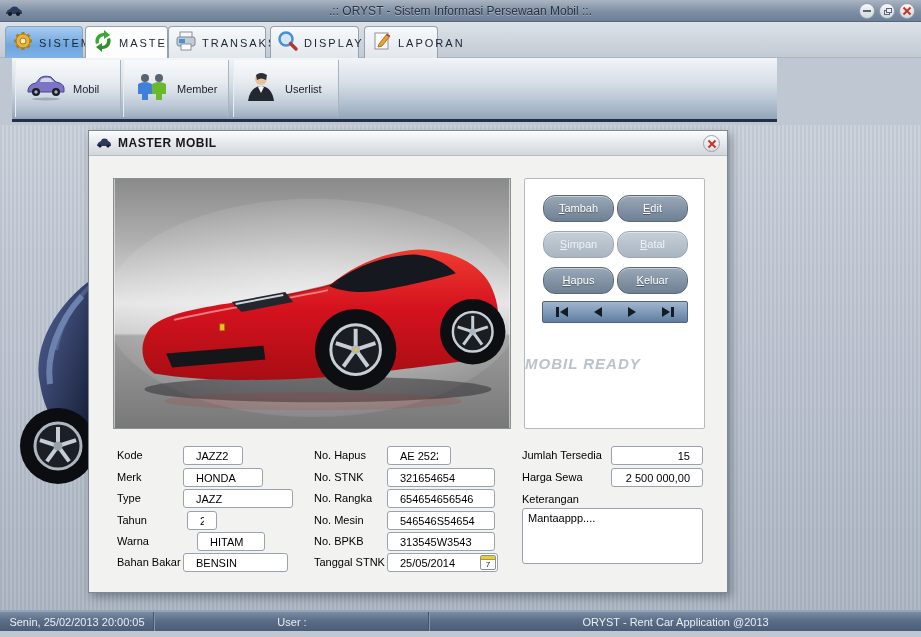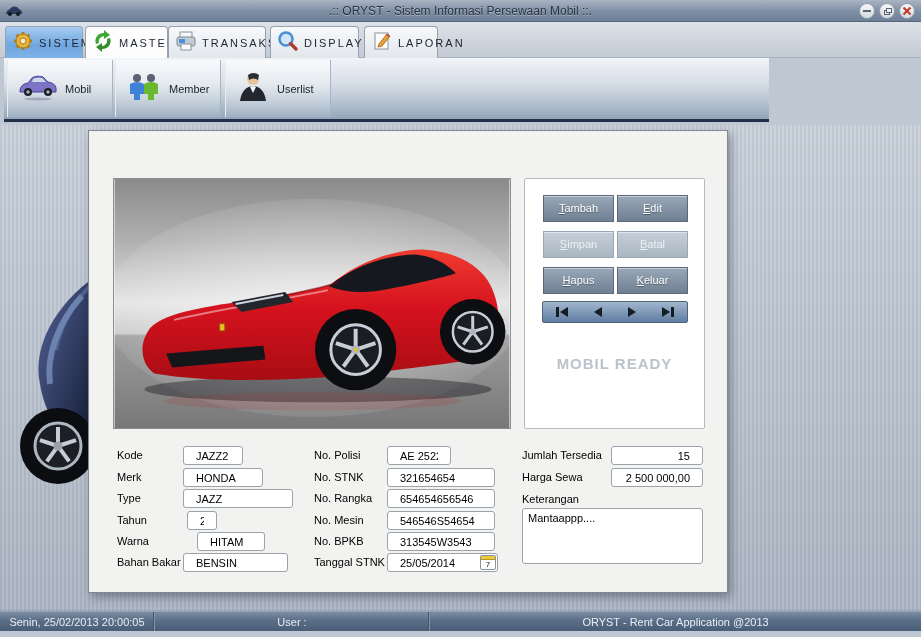--- a/index.html
+++ b/index.html
@@ -30,21 +30,21 @@
   .tab { position:absolute; top:4px; height:32px; border:1px solid #97a2b0; border-bottom:none;
     border-radius:4px 4px 0 0; display:flex; align-items:center; gap:5px; padding-left:6px;
     background:linear-gradient(#f7f9fb,#e2e7ec); cursor:pointer; }
   .tab .tlabel { font-size:11px; letter-spacing:2px; color:#1c2430; }
   .tab.hl { background:linear-gradient(#a7ccf2,#6ea6de 60%,#7fb2e8); }
   .tab.active { background:#fdfdfd; height:33px; }
   .t0{left:5px;width:78px;} .t1{left:85px;width:83px;} .t2{left:168px;width:98px;}
   .t3{left:270px;width:89px;} .t4{left:364px;width:74px;}
 
   
-  .toolbar { position:absolute; left:4px; top:58px; width:765px; height:64px;
+  .toolbar { position:absolute; left:12px; top:58px; width:765px; height:64px;
     background:linear-gradient(#f1f4f8 0%,#d8dfe7 40%,#aebdcd 78%,#93a5ba 100%);
     border-bottom:3px solid #22304a; }
   .tbtn { position:absolute; top:2px; width:106px; height:57px; cursor:pointer;
     background:linear-gradient(rgba(255,255,255,.55),rgba(255,255,255,.08));
     border-left:1px solid #e8edf2; border-right:1px solid #a9b4c1;
     display:flex; align-items:center; gap:7px; padding-left:10px; }
   .tbtn .tblabel { font-size:11px; color:#18212c; }
   .b0{left:3px;} .b1{left:111px;} .b2{left:221px;}
 
   
@@ -62,42 +62,42 @@
   .dtitle .dticon { margin-left:7px; }
   .dtitle .dtlabel { margin-left:6px; font-size:12px; font-weight:bold; color:#16181b; letter-spacing:.5px; }
   .dclose { position:absolute; right:7px; top:4px; width:17px; height:17px; border-radius:50%;
     border:1px solid #9aa3ad; background:linear-gradient(#fafbfc,#d8dce0);
     display:flex; align-items:center; justify-content:center; cursor:pointer; }
 
   .photo { position:absolute; left:24px; top:47px; width:398px; height:251px; border:1px solid #8a9097; }
 
   .rpanel { position:absolute; left:435px; top:47px; width:181px; height:251px;
     background:#fff; border:1px solid #b5bac1; border-radius:2px; }
-  .abtn { position:absolute; width:71px; height:27px; border-radius:0; cursor:pointer;
+  .abtn { position:absolute; width:71px; height:27px; border-radius:12px; cursor:pointer;
     border:1px solid #5a6a7c; color:#fff; font-size:11px; text-align:center;
     background:linear-gradient(#9aa8b8,#6e8093);
     box-shadow:inset 0 1px 0 rgba(255,255,255,.45); text-shadow:0 1px 1px rgba(0,0,0,.35); }
   .abtn .lbl { display:block; line-height:25px; }
   .abtn .lbl::first-letter { text-decoration:underline; }
   .abtn.dis { background:linear-gradient(#c6cfd8,#a9b5c1); border-color:#9aa6b2;
     color:#edf1f5; cursor:default; text-shadow:none; }
   .ac0{left:18px;} .ac1{left:92px;}
   .ar0{top:16px;} .ar1{top:52px;} .ar2{top:88px;}
 
   .navbar { position:absolute; left:17px; top:122px; width:146px; height:22px; border-radius:2px;
     border:1px solid #50647e; background:linear-gradient(#a2b6cd,#5f7ea3);
     display:flex; align-items:center; justify-content:space-around; }
   .navbtn { display:flex; align-items:center; gap:1px; cursor:pointer; height:100%; padding:0 4px; }
   .tri-l { width:0; height:0; border-top:5px solid transparent; border-bottom:5px solid transparent; border-right:8px solid #141c26; }
   .tri-r { width:0; height:0; border-top:5px solid transparent; border-bottom:5px solid transparent; border-left:8px solid #141c26; }
   .nbar { width:3px; height:10px; background:#141c26; }
 
-  .ready { position:absolute; left:0; top:176px; width:100%; text-align:center;
+  .ready { position:absolute; left:0; top:176px; width:100%; text-align:left;
     font-size:15px; font-weight:bold; letter-spacing:1px; color:#bcc2ca;
-    text-shadow:1px 1px 0 #ffffff, 2px 2px 1px rgba(255,255,255,.6); }
+    text-shadow:1px 1px 0 #ffffff, 2px 2px 1px rgba(255,255,255,.6);font-style:italic; }
 
   
   .flabel { position:absolute; font-size:11px; color:#000; white-space:nowrap; }
   .finput { position:absolute; height:19px; font-size:11px; font-family:"Liberation Sans",sans-serif;
     border:1px solid #9aa3ad; border-radius:3px; background:#fff; padding:1px 12px; color:#000; }
   .finput.num { text-align:right; }
   .rt0{top:315px;} .rt1{top:337px;} .rt2{top:358px;} .rt3{top:380px;} .rt4{top:401px;} .rt5{top:422px;}
   .lt0{top:318px;} .lt1{top:340px;} .lt2{top:361px;} .lt3{top:383px;} .lt4{top:404px;} .lt5{top:425px;}
   .lx{left:28px;} .mx{left:225px;} .rx{left:433px;}
   .ilx{left:94px;} .imx{left:298px;}
@@ -272,20 +272,36 @@
         <line x1="58" y1="176" x2="58" y2="157" transform="rotate(72 58 176)"></line>
         <line x1="58" y1="176" x2="58" y2="157" transform="rotate(144 58 176)"></line>
         <line x1="58" y1="176" x2="58" y2="157" transform="rotate(216 58 176)"></line>
         <line x1="58" y1="176" x2="58" y2="157" transform="rotate(288 58 176)"></line>
       </g>
       <circle cx="58" cy="176" r="4.5" fill="#98a0aa"></circle>
     </svg>
   </div>
 
   <div class="dialog">
+    <div class="dtitle">
+      <span class="dticon">
+        <svg width="16" height="10" viewBox="0 0 16 10">
+            <path d="M1 7 Q2 4 5 3 L6 1 Q8 0 11 1 L12 3 Q15 4 15 7 L15 8 L1 8 Z" fill="#2c3a5e"></path>
+            <circle cx="4" cy="8" r="1.6" fill="#14181f"></circle>
+            <circle cx="12" cy="8" r="1.6" fill="#14181f"></circle>
+          </svg>
+      </span>
+      <span class="dtlabel">MASTER MOBIL</span>
+      <div class="dclose">
+        <span class="xbars">
+            <i></i>
+            <i></i>
+          </span>
+      </div>
+    </div>
 
     <div class="photo">
       <svg width="396" height="249" viewBox="0 0 398 251">
         <defs>
           <linearGradient id="studioG" x1="0" y1="0" x2="0" y2="1">
             <stop offset="0" stop-color="#8a8a8a"></stop>
               <stop offset=".25" stop-color="#b0b0b0"></stop>
             <stop offset=".5" stop-color="#e3e3e3"></stop>
               <stop offset=".62" stop-color="#c9c9c9"></stop>
             <stop offset=".63" stop-color="#9c9c9c"></stop>
@@ -387,21 +403,21 @@
     <input class="finput ilx rt1 wk1" value="HONDA" style="">
     <span class="flabel lx lt2">Type</span>
     <input class="finput ilx rt2 wk2" value="JAZZ" style="">
     <span class="flabel lx lt3">Tahun</span>
     <input class="finput rt3 wk3" value="2011" style="">
     <span class="flabel lx lt4">Warna</span>
     <input class="finput ilx rt4 wk4" value="HITAM" style="">
     <span class="flabel lx lt5">Bahan Bakar</span>
     <input class="finput ilx rt5 wk5" value="BENSIN" style="">
 
-    <span class="flabel mx lt0">No. Polisi</span>
+    <span class="flabel mx lt0">No. Hapus</span>
     <input class="finput imx rt0 wm0" value="AE 2522 GG" style="">
     <span class="flabel mx lt1">No. STNK</span>
     <input class="finput imx rt1 wm1" value="321654654" style="">
     <span class="flabel mx lt2">No. Rangka</span>
     <input class="finput imx rt2 wm1" value="654654656546" style="">
     <span class="flabel mx lt3">No. Mesin</span>
     <input class="finput imx rt3 wm1" value="546546S54654" style="">
     <span class="flabel mx lt4">No. BPKB</span>
     <input class="finput imx rt4 wm1" value="313545W3543" style="">
     <span class="flabel mx lt5">Tanggal STNK</span>

